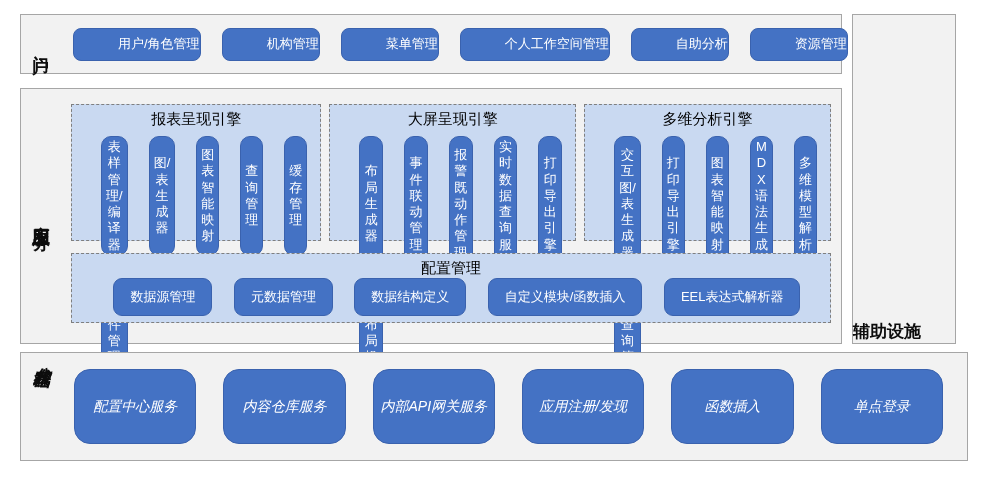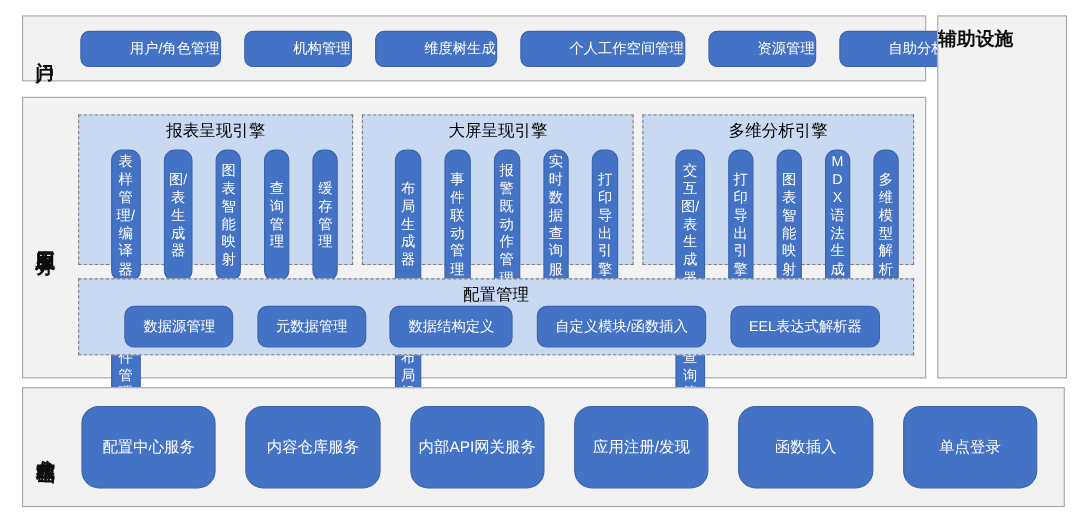--- a/index.html
+++ b/index.html
@@ -12,21 +12,21 @@
        display:flex;align-items:center;justify-content:center;text-align:center;
        font-size:13px;line-height:1.25;box-sizing:border-box;cursor:pointer;word-break:break-all;}
 
   
   #portal{left:20px;top:14px;width:822px;height:60px;display:flex;align-items:center;}
   #portal .vlabel{margin-left:11px;font-size:17px;}
   #portal .row{flex:1;display:flex;gap:21px;margin:0 22px 0 24px;}
   #portal .btn{flex:1;height:33px;white-space:nowrap;padding-left:44px;}
 
   
-  #aux{left:852px;top:14px;width:118px;height:330px;display:flex;flex-direction:column;align-items:flex-start;}
+  #aux{left:852px;top:14px;width:104px;height:330px;display:flex;align-items:flex-end;}
   #aux .aux-title{font-weight:bold;font-size:17px;color:#0d0d0d;margin-top:9px;}
   #aux .col{display:flex;flex-direction:column;align-items:center;gap:13px;margin-top:12px;}
   #aux .btn{width:97px;min-height:30px;padding:3px 5px;border-radius:9px;}
 
   
   #app{left:20px;top:88px;width:822px;height:256px;display:flex;}
   #app .vlabel{align-self:center;margin-left:11px;}
   #app .body{flex:1;display:flex;flex-direction:column;margin:0 10px 0 21px;}
   .engines{display:flex;gap:8px;margin-top:15px;height:137px;}
   .panel{background:#c9d9f1;border:1px dashed #7f7f7f;box-sizing:border-box;}
@@ -34,39 +34,39 @@
   .engine-title{text-align:center;color:#000;font-size:15px;margin-top:5px;}
   .engine-grid{flex:1;display:grid;grid-template-columns:1fr 1fr 1fr 1fr 1fr;gap:9px 21px;
                padding:7px 13px 11px 29px;}
   .engine-grid .btn{border-radius:10px;padding:2px 4px;}
   .config-box{margin-top:12px;height:70px;display:flex;flex-direction:column;}
   .config-title{text-align:center;color:#000;font-size:15px;margin-top:5px;}
   .config-row{flex:1;display:flex;align-items:center;justify-content:space-evenly;padding:0 8px 8px 20px;}
   .config-row .btn{height:38px;padding:0 16px;border-radius:9px;white-space:nowrap;}
 
   
-  #dist{left:20px;top:352px;width:948px;height:109px;display:flex;align-items:center;}
+  #dist{left:20px;top:352px;width:948px;height:109px;display:flex;font-style:italic;}
   #dist .vlabel{margin-left:12px;font-size:17px;letter-spacing:1px;}
   #dist .row{flex:1;display:flex;gap:27px;margin:0 24px 0 24px;align-items:center;}
   #dist .btn{flex:1;height:75px;border-radius:16px;font-size:14px;white-space:nowrap;}
 </style>
 </head>
 <body>
 
 <div class="canvas">
 
   <section id="portal" class="section">
     <div class="vlabel">门户</div>
     <div class="row">
       <div class="btn">用户/角色管理</div>
       <div class="btn">机构管理</div>
-      <div class="btn">维度树生成</div>
+      <div class="btn">菜单管理</div>
       <div class="btn">个人工作空间管理</div>
+      <div class="btn">自助分析</div>
       <div class="btn">资源管理</div>
-      <div class="btn">自助分析</div>
     </div>
   </section>
 
   <aside id="aux" class="section">
     <div class="aux-title">辅助设施</div>
   </aside>
 
   <section id="app" class="section">
     <div class="vlabel">应用服务</div>
     <div class="body">

